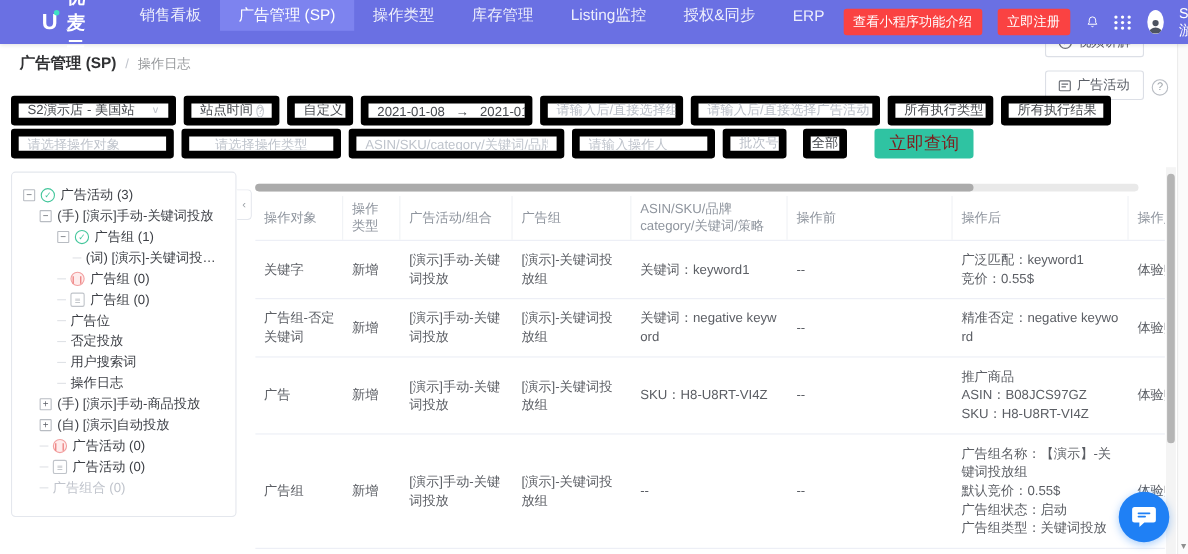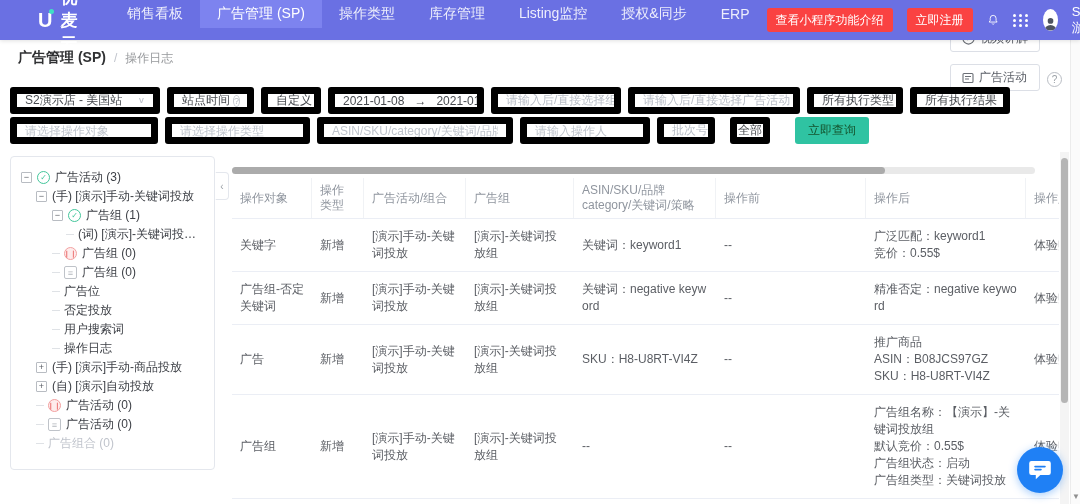--- a/index.html
+++ b/index.html
@@ -45,21 +45,21 @@
          align-items:center; padding:0 8px; font-size:12px; color:#474a4f; cursor:pointer; overflow:hidden; white-space:nowrap; }
   .ctl .muted { color:#b9bec7; }
   .sel::after { content:"∨"; color:#c0c4cc; font-size:10px; margin-left:auto; padding-left:6px; transform:scaleY(.85); }
   .info-i { display:inline-block; width:12px; height:12px; border:1px solid #c6cad0; border-radius:50%;
             color:#b6bac0; font-size:9px; line-height:11px; text-align:center; margin:0 3px; font-style:normal; }
   input.ctl { cursor:text; color:#474a4f; }
   input.ctl::placeholder { color:#bfc4cc; }
   .date-box span { color:#474a4f; }
   .date-arrow { color:#b9bec7; margin:0 10px; }
   .plain-box { justify-content:center; }
-  .green-btn { height:27px; background:#2fc3a2; color:#14532d; border:none; border-radius:3px; font-size:12px;
+  .green-btn { height:27px; background:#2fc3a2; color:#7f1d1d; border:none; border-radius:3px; font-size:16px;
                padding:0 13px; margin-left:18px; cursor:pointer; }
 
   
   .tree-card { position:absolute; left:10px; top:156px; width:205px; height:314px; background:#fff;
                border:1px solid #e4e7ed; border-radius:4px; padding:11px 8px; overflow:hidden; }
   .tr { display:flex; align-items:center; height:19px; font-size:12px; color:#3c3f45; cursor:pointer; white-space:nowrap; }
   .tr .lbl { overflow:hidden; text-overflow:ellipsis; }
   .d0{ padding-left:2px; } .d1{ padding-left:17px; } .d2{ padding-left:33px; } .d3{ padding-left:47px; }
   .leaf::before { content:""; width:8px; height:1px; background:#dfe2e6; margin-right:4px; flex:none; }
   .exp { width:11px; height:11px; border:1px solid #b8bcc2; border-radius:1px; font-size:9px; line-height:9px;
@@ -193,21 +193,21 @@
   <div class="ctl sel" style="width:96px">
       <span>所有执行类型</span>
     </div>
   <div class="ctl sel" style="width:100px">
       <span>所有执行结果</span>
     </div>
 </div>
 
 <div class="frow frow2">
   <input class="ctl" style="width: 148px;" placeholder="请选择操作对象">
-  <input class="ctl" style="width: 145px;" placeholder="请选择操作类型">
+  <input class="ctl" style="width: 145px; text-align: center;" placeholder="请选择操作类型">
   <input class="ctl" style="width: 196px;" placeholder="ASIN/SKU/category/关键词/品牌/策略">
   <input class="ctl" style="width: 130px;" placeholder="请输入操作人">
   <div class="ctl sel" style="width:58px">
       <span class="muted">批次号</span>
     </div>
   <div class="ctl plain-box" style="width:40px;margin-left:8px">
       <span>全部</span>
     </div>
   <button class="green-btn">立即查询</button>
 </div>

